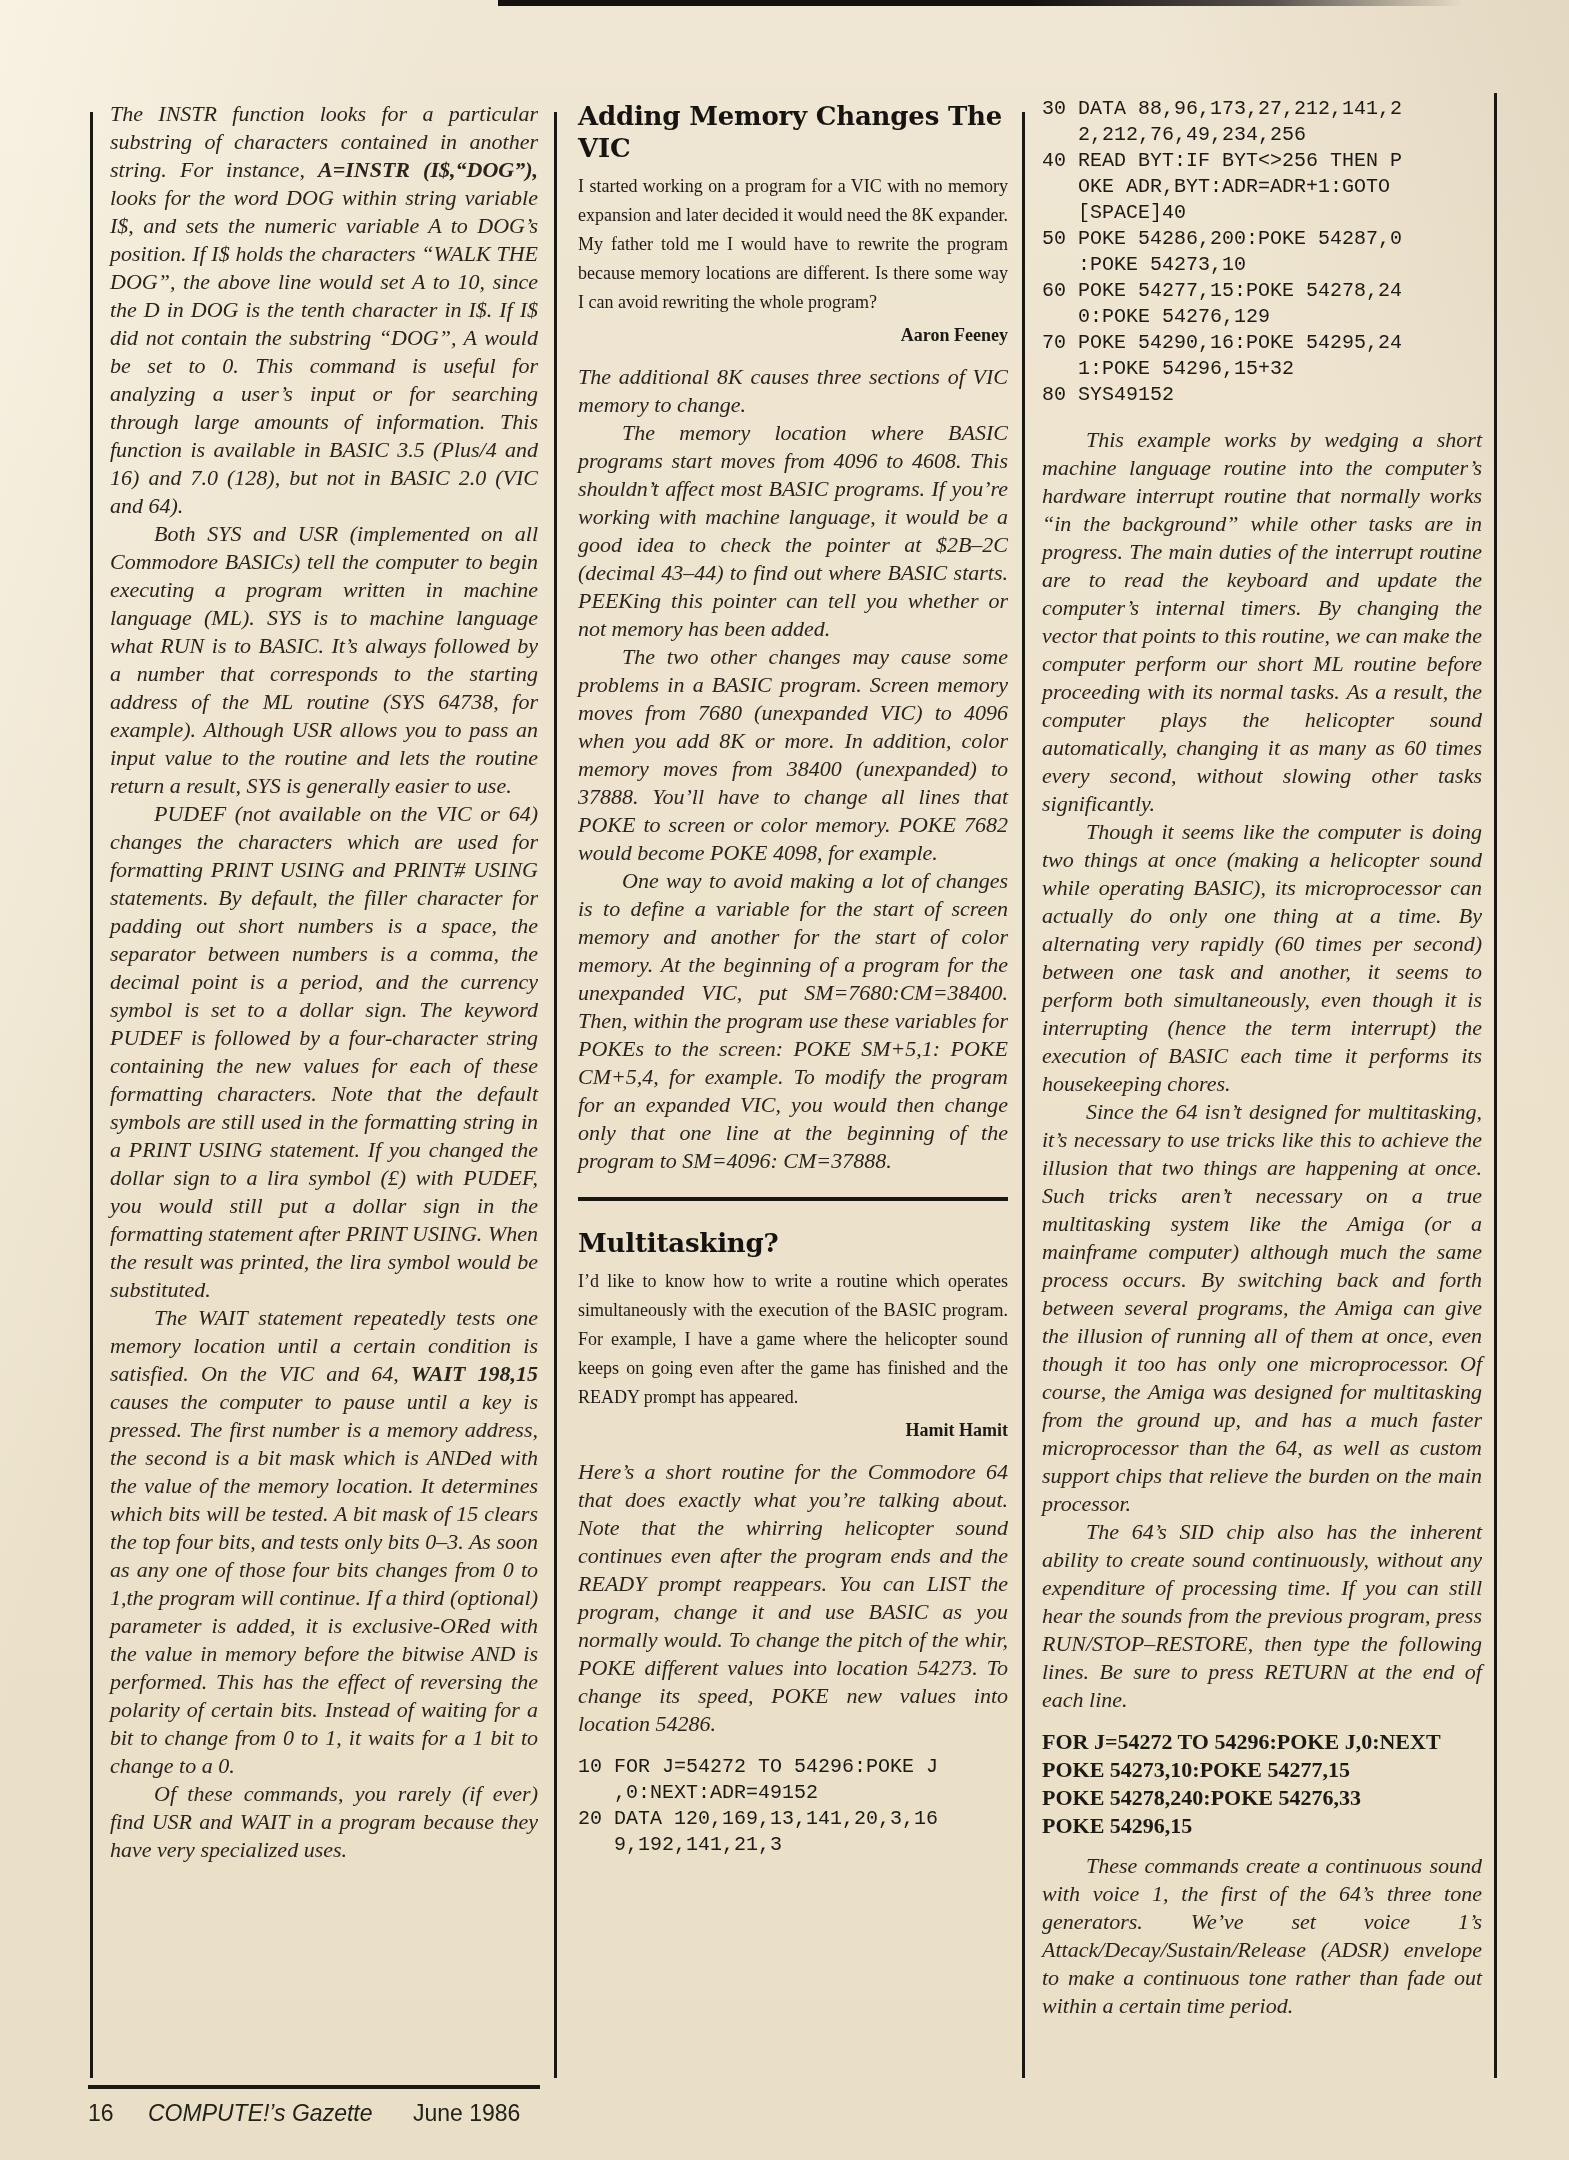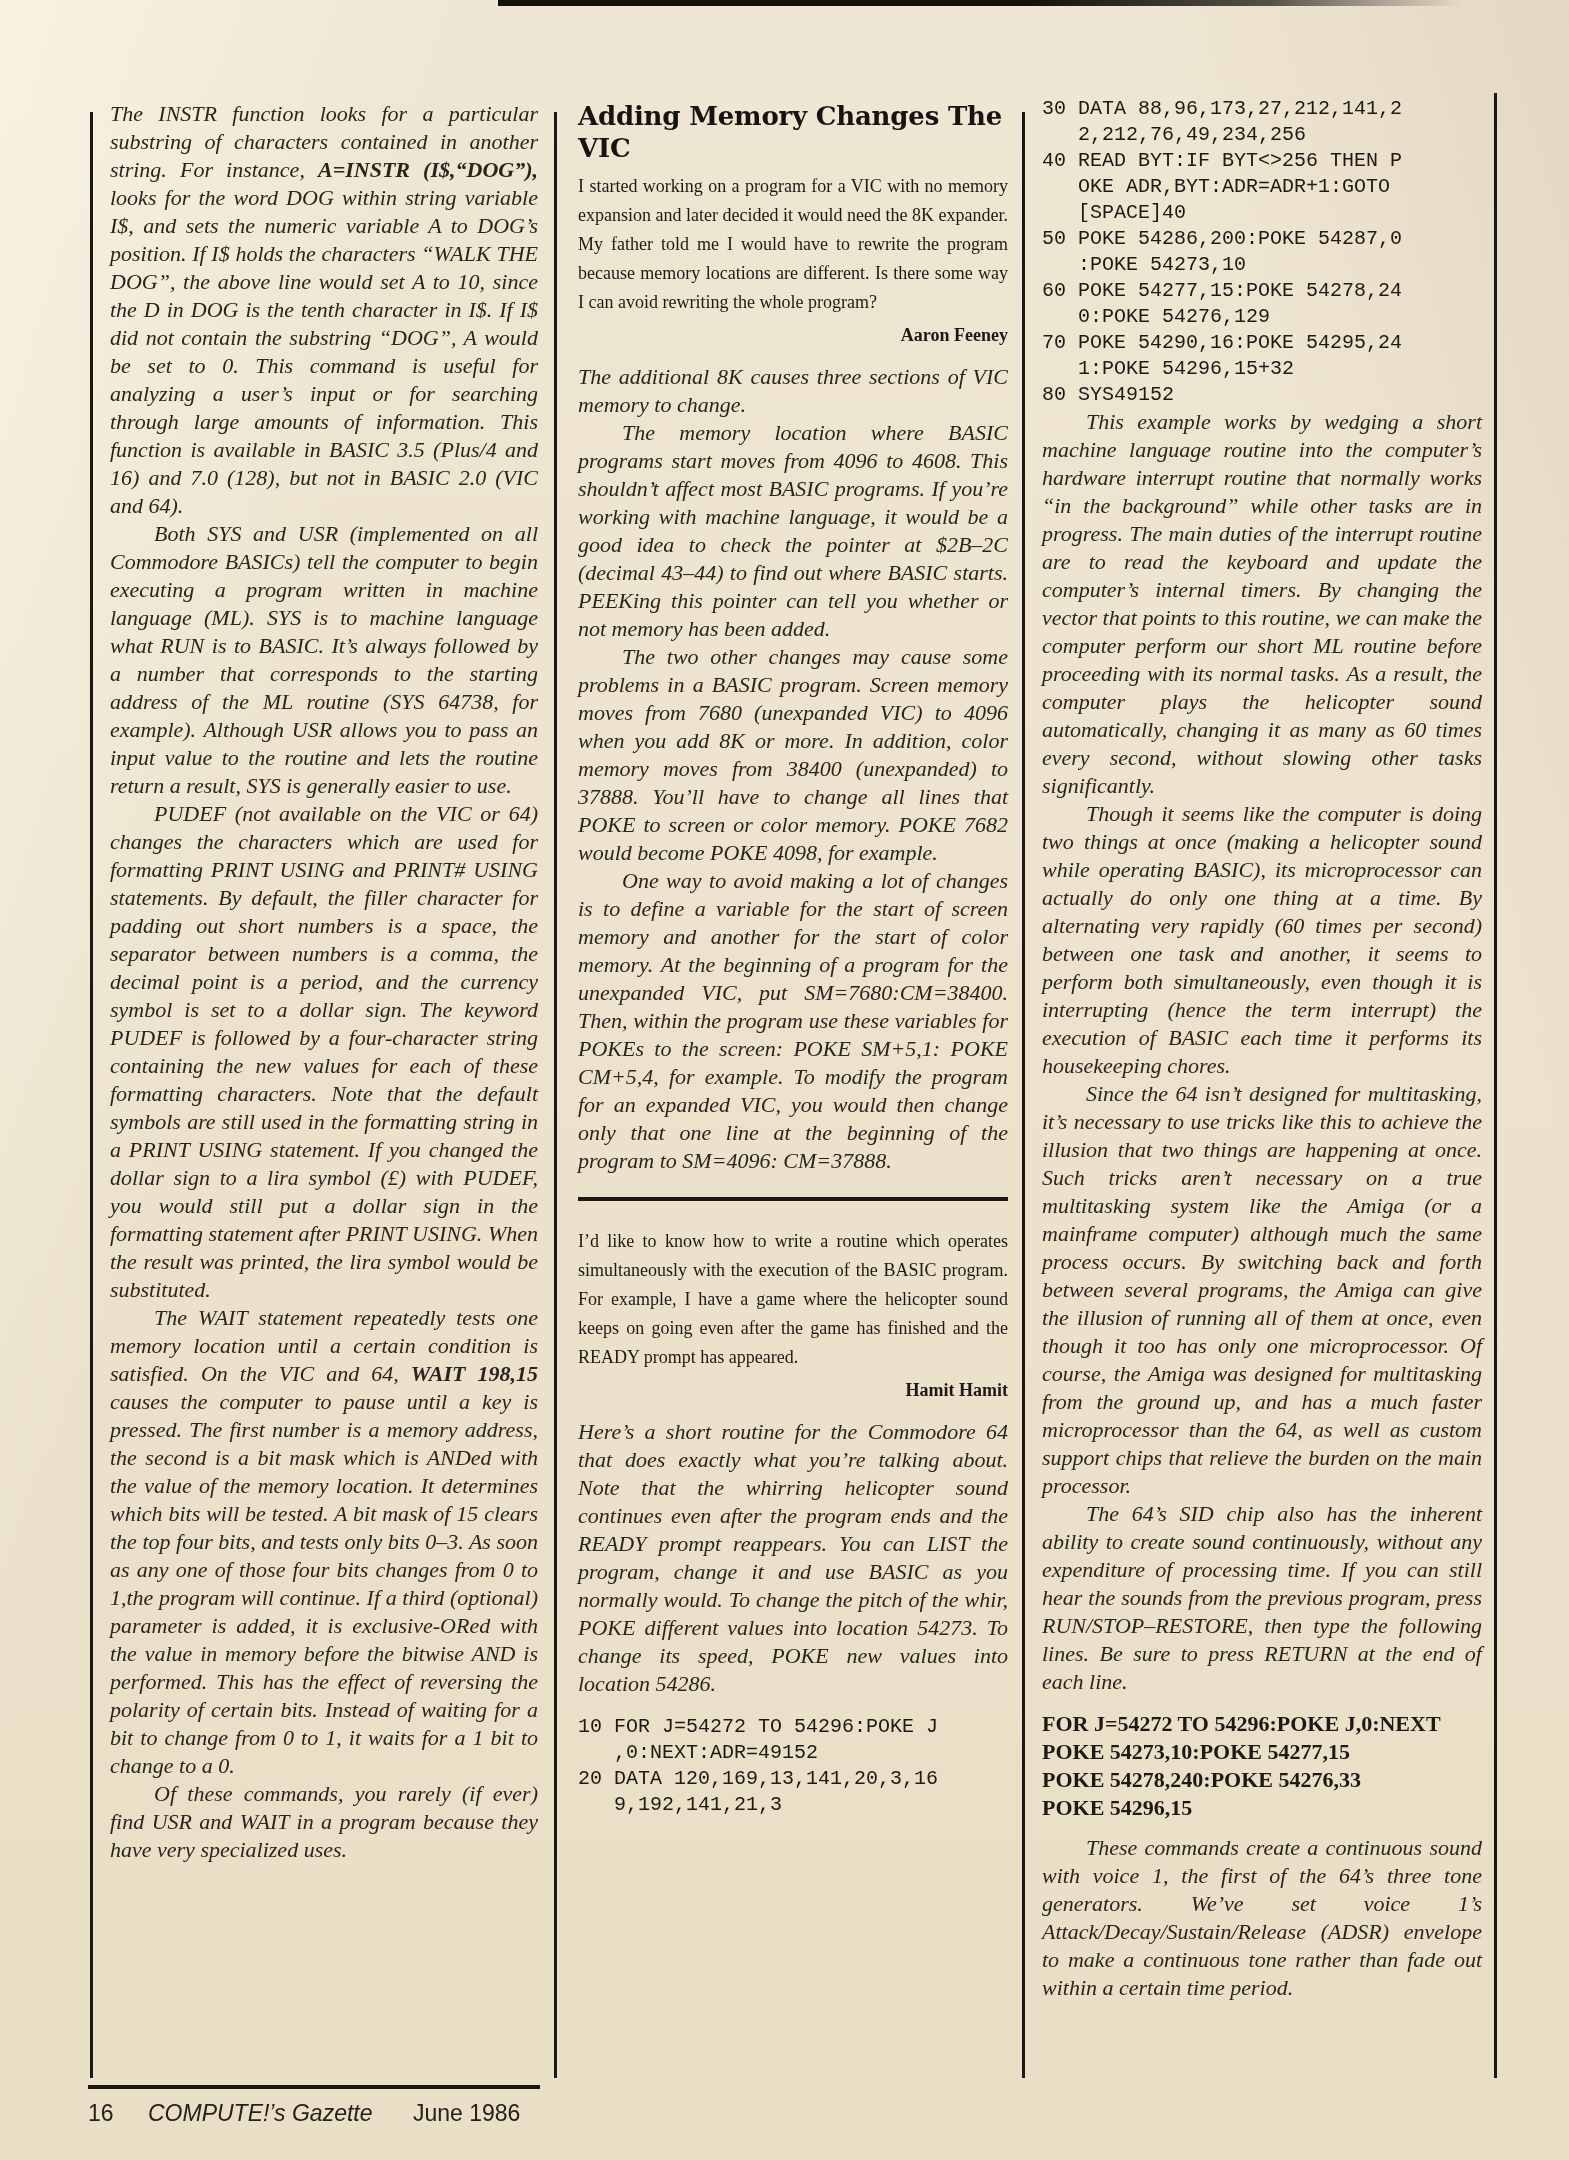--- a/index.html
+++ b/index.html
@@ -88,34 +88,35 @@
     <h2 class="article-heading">Adding Memory Changes The VIC</h2>
     <p class="question">I started working on a program for a VIC with no memory expansion and later decided it would need the 8K expander. My father told me I would have to rewrite the program because memory locations are different. Is there some way I can avoid rewriting the whole program?</p>
     <p class="signature">Aaron Feeney</p>
     <p class="ans">The additional 8K causes three sections of VIC memory to change.</p>
     <p class="ans indent">The memory location where BASIC programs start moves from 4096 to 4608. This shouldn’t affect most BASIC programs. If you’re working with machine language, it would be a good idea to check the pointer at $2B–2C (decimal 43–44) to find out where BASIC starts. PEEKing this pointer can tell you whether or not memory has been added.</p>
     <p class="ans indent">The two other changes may cause some problems in a BASIC program. Screen memory moves from 7680 (unexpanded VIC) to 4096 when you add 8K or more. In addition, color memory moves from 38400 (unexpanded) to 37888. You’ll have to change all lines that POKE to screen or color memory. POKE 7682 would become POKE 4098, for example.</p>
     <p class="ans indent">One way to avoid making a lot of changes is to define a variable for the start of screen memory and another for the start of color memory. At the beginning of a program for the unexpanded VIC, put SM=7680:CM=38400. Then, within the program use these variables for POKEs to the screen: POKE SM+5,1: POKE CM+5,4, for example. To modify the program for an expanded VIC, you would then change only that one line at the beginning of the program to SM=4096: CM=37888.</p>
 
     <div class="sep-rule"></div>
 
+    <h2 class="article-heading">Multitasking?</h2>
     <p class="question">I’d like to know how to write a routine which operates simultaneously with the execution of the BASIC program. For example, I have a game where the helicopter sound keeps on going even after the game has finished and the READY prompt has appeared.</p>
     <p class="signature">Hamit Hamit</p>
     <p class="ans">Here’s a short routine for the Commodore 64 that does exactly what you’re talking about. Note that the whirring helicopter sound continues even after the program ends and the READY prompt reappears. You can LIST the program, change it and use BASIC as you normally would. To change the pitch of the whir, POKE different values into location 54273. To change its speed, POKE new values into location 54286.</p>
 
     <div class="code">
       <div class="cline">10 FOR J=54272 TO 54296:POKE J</div>
       <div class="cline">   ,0:NEXT:ADR=49152</div>
       <div class="cline">20 DATA 120,169,13,141,20,3,16</div>
       <div class="cline">   9,192,141,21,3</div>
     </div>
   </section>
 
   <section class="col col3">
-    <div class="code" style="margin-top:0;">
+    <div class="code" style="margin-top:0;margin-bottom:18px;">
       <div class="cline">30 DATA 88,96,173,27,212,141,2</div>
       <div class="cline">   2,212,76,49,234,256</div>
       <div class="cline">40 READ BYT:IF BYT&lt;&gt;256 THEN P</div>
       <div class="cline">   OKE ADR,BYT:ADR=ADR+1:GOTO</div>
       <div class="cline">   [SPACE]40</div>
       <div class="cline">50 POKE 54286,200:POKE 54287,0</div>
       <div class="cline">   :POKE 54273,10</div>
       <div class="cline">60 POKE 54277,15:POKE 54278,24</div>
       <div class="cline">   0:POKE 54276,129</div>
       <div class="cline">70 POKE 54290,16:POKE 54295,24</div>

